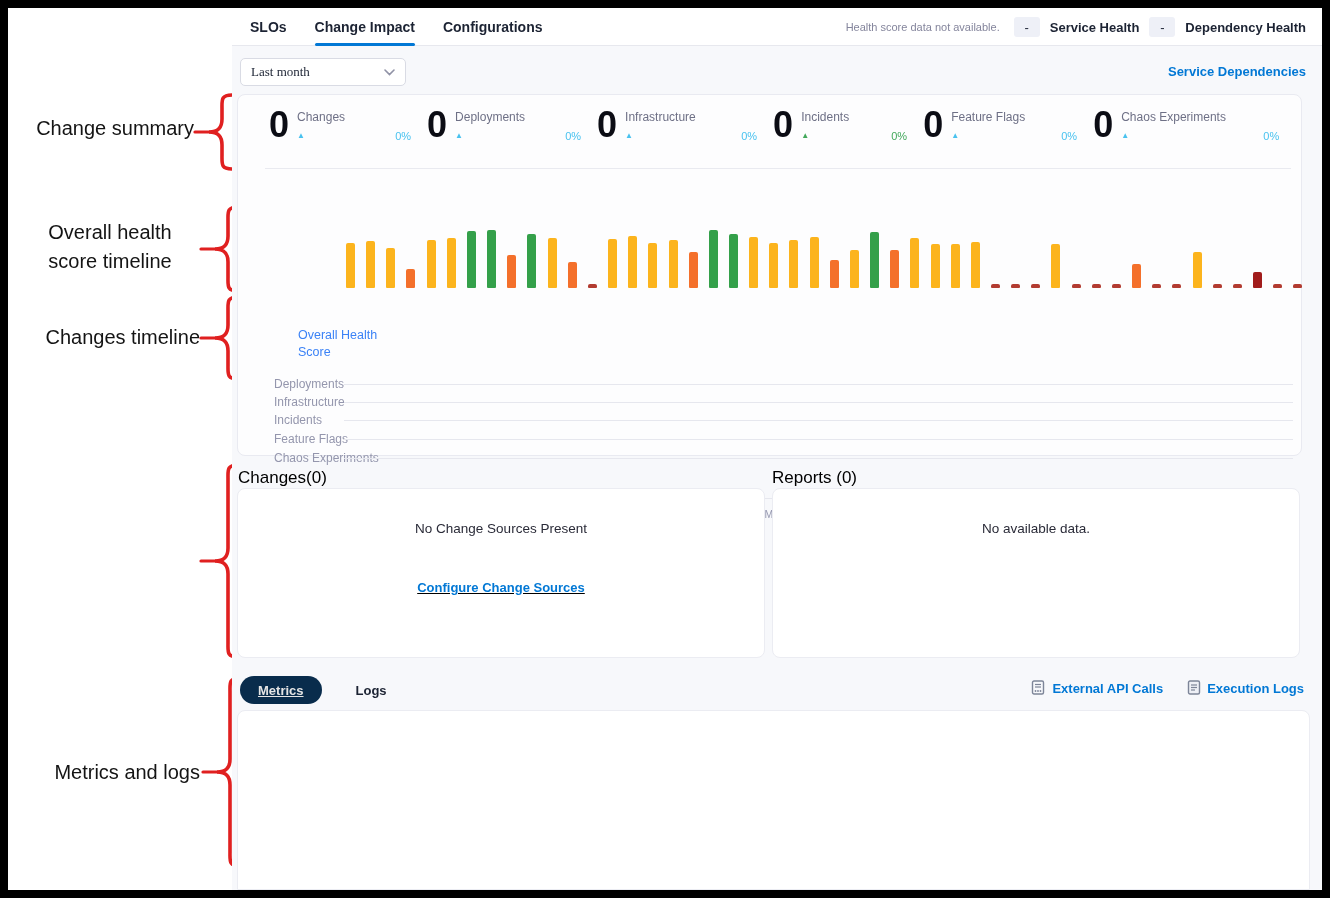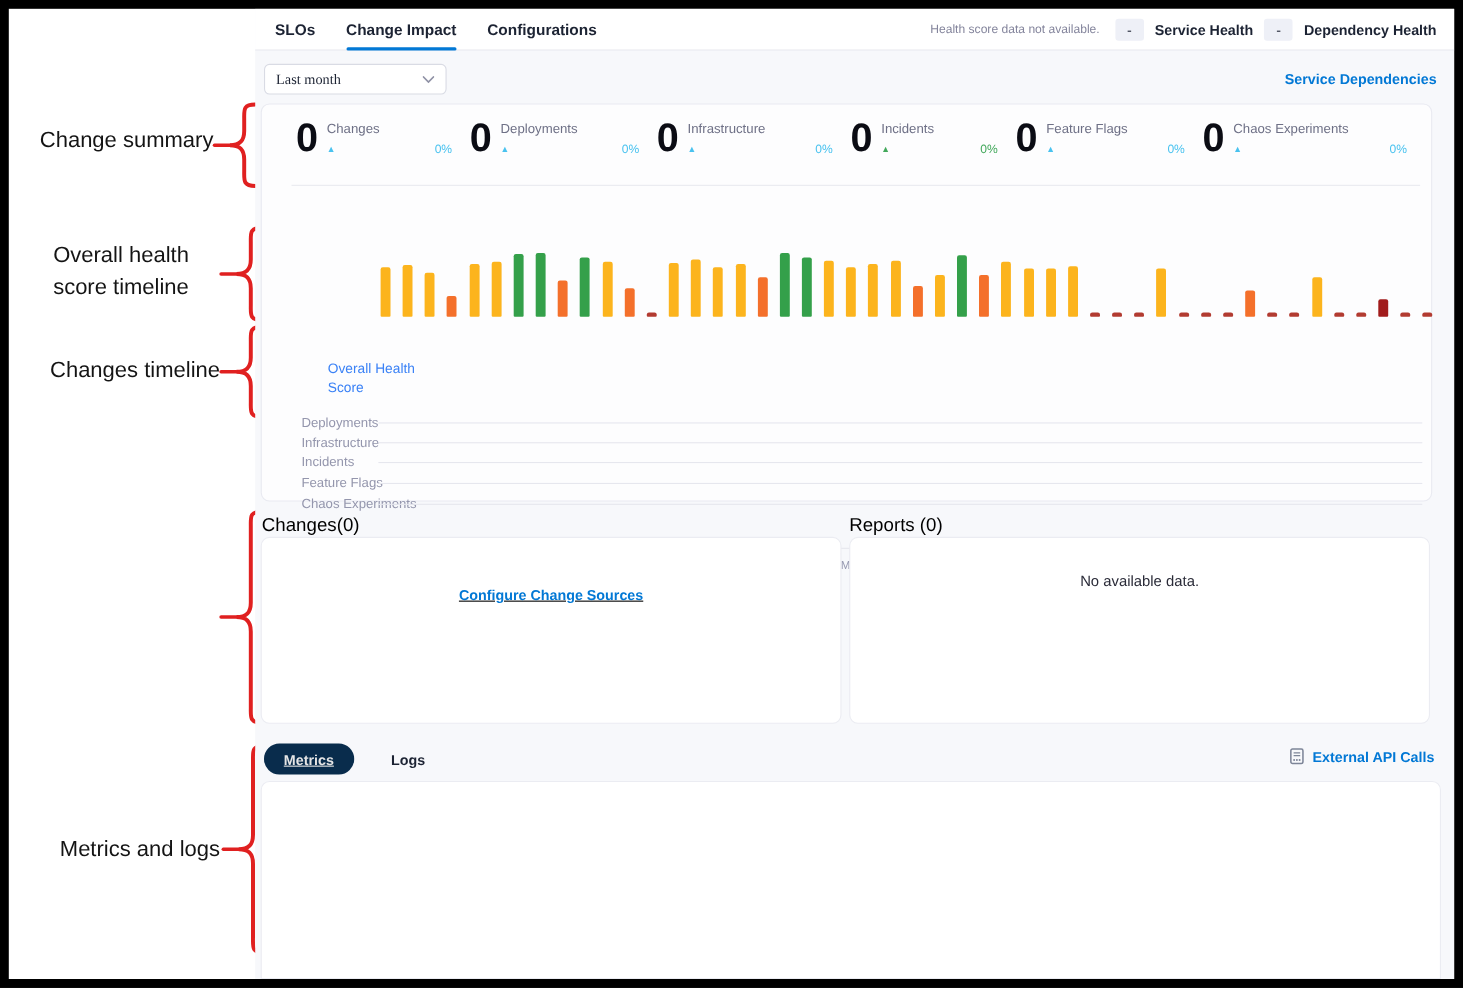--- a/index.html
+++ b/index.html
@@ -64,21 +64,21 @@
   .date-item { width:63.8px; font-size:10.5px; color:#9698b0; line-height:13px; }
 
   .sec-title { position:absolute; font-size:17px; font-weight:normal; color:#000000; }
   .panel { position:absolute; top:480px; height:170px; background:#fff; border:1px solid #ebecf2; border-radius:8px; text-align:center; }
   .panel-empty { font-size:13.5px; color:#2a2b38; margin-top:32px; }
   .panel-link { font-size:13.5px; margin-top:44px;text-decoration:underline; }
 
   .pill-tabs { position:absolute; left:8px; top:668px; display:flex; align-items:center; gap:16px; }
   .pill { height:28px; padding:0 18px; border-radius:14px; display:flex; align-items:center; font-size:13px; font-weight:bold; color:#1c2333; cursor:pointer; }
   .pill.active { background:#092c4c; color:#e5e5e5;text-decoration:underline; }
-  .m-links { position:absolute; right:18px; top:672px; display:flex; gap:24px; align-items:center;flex-direction:column; }
+  .m-links { position:absolute; right:18px; top:672px; display:flex; gap:24px; align-items:center; }
   .m-link { display:flex; align-items:center; gap:6px; }
 
   .mcard { position:absolute; left:5px; top:702px; width:1073px; height:180px; background:#fff; border:1px solid #ebecf2; border-radius:8px 8px 0 0; }
 </style>
 </head>
 <body>
 
 <div class="frame">
 
   <div class="ann-label r ann1">Change summary</div>
@@ -278,20 +278,21 @@
           <div class="date-item">Sep 20, 10:00 AM</div>
           <div class="date-item">Sep 22, 10:00 AM</div>
           <div class="date-item">Sep 24, 10:00 AM</div>
           <div class="date-item">Sep 26, 10:00 AM</div>
         </div>
     </div>
 
     <div class="sec-title" style="left:6px; top:460px">Changes(0)</div>
     <div class="sec-title" style="left:540px; top:460px">Reports (0)</div>
     <div class="panel" style="left:5px; width:528px">
+      <div class="panel-empty">No Change Sources Present</div>
       <div class="panel-link"><span class="link">Configure Change Sources</span></div>
     </div>
     <div class="panel" style="left:540px; width:528px">
       <div class="panel-empty">No available data.</div>
     </div>
 
     <div class="pill-tabs">
         <div class="pill active">Metrics</div>
         <div class="pill">Logs</div>
       </div>

